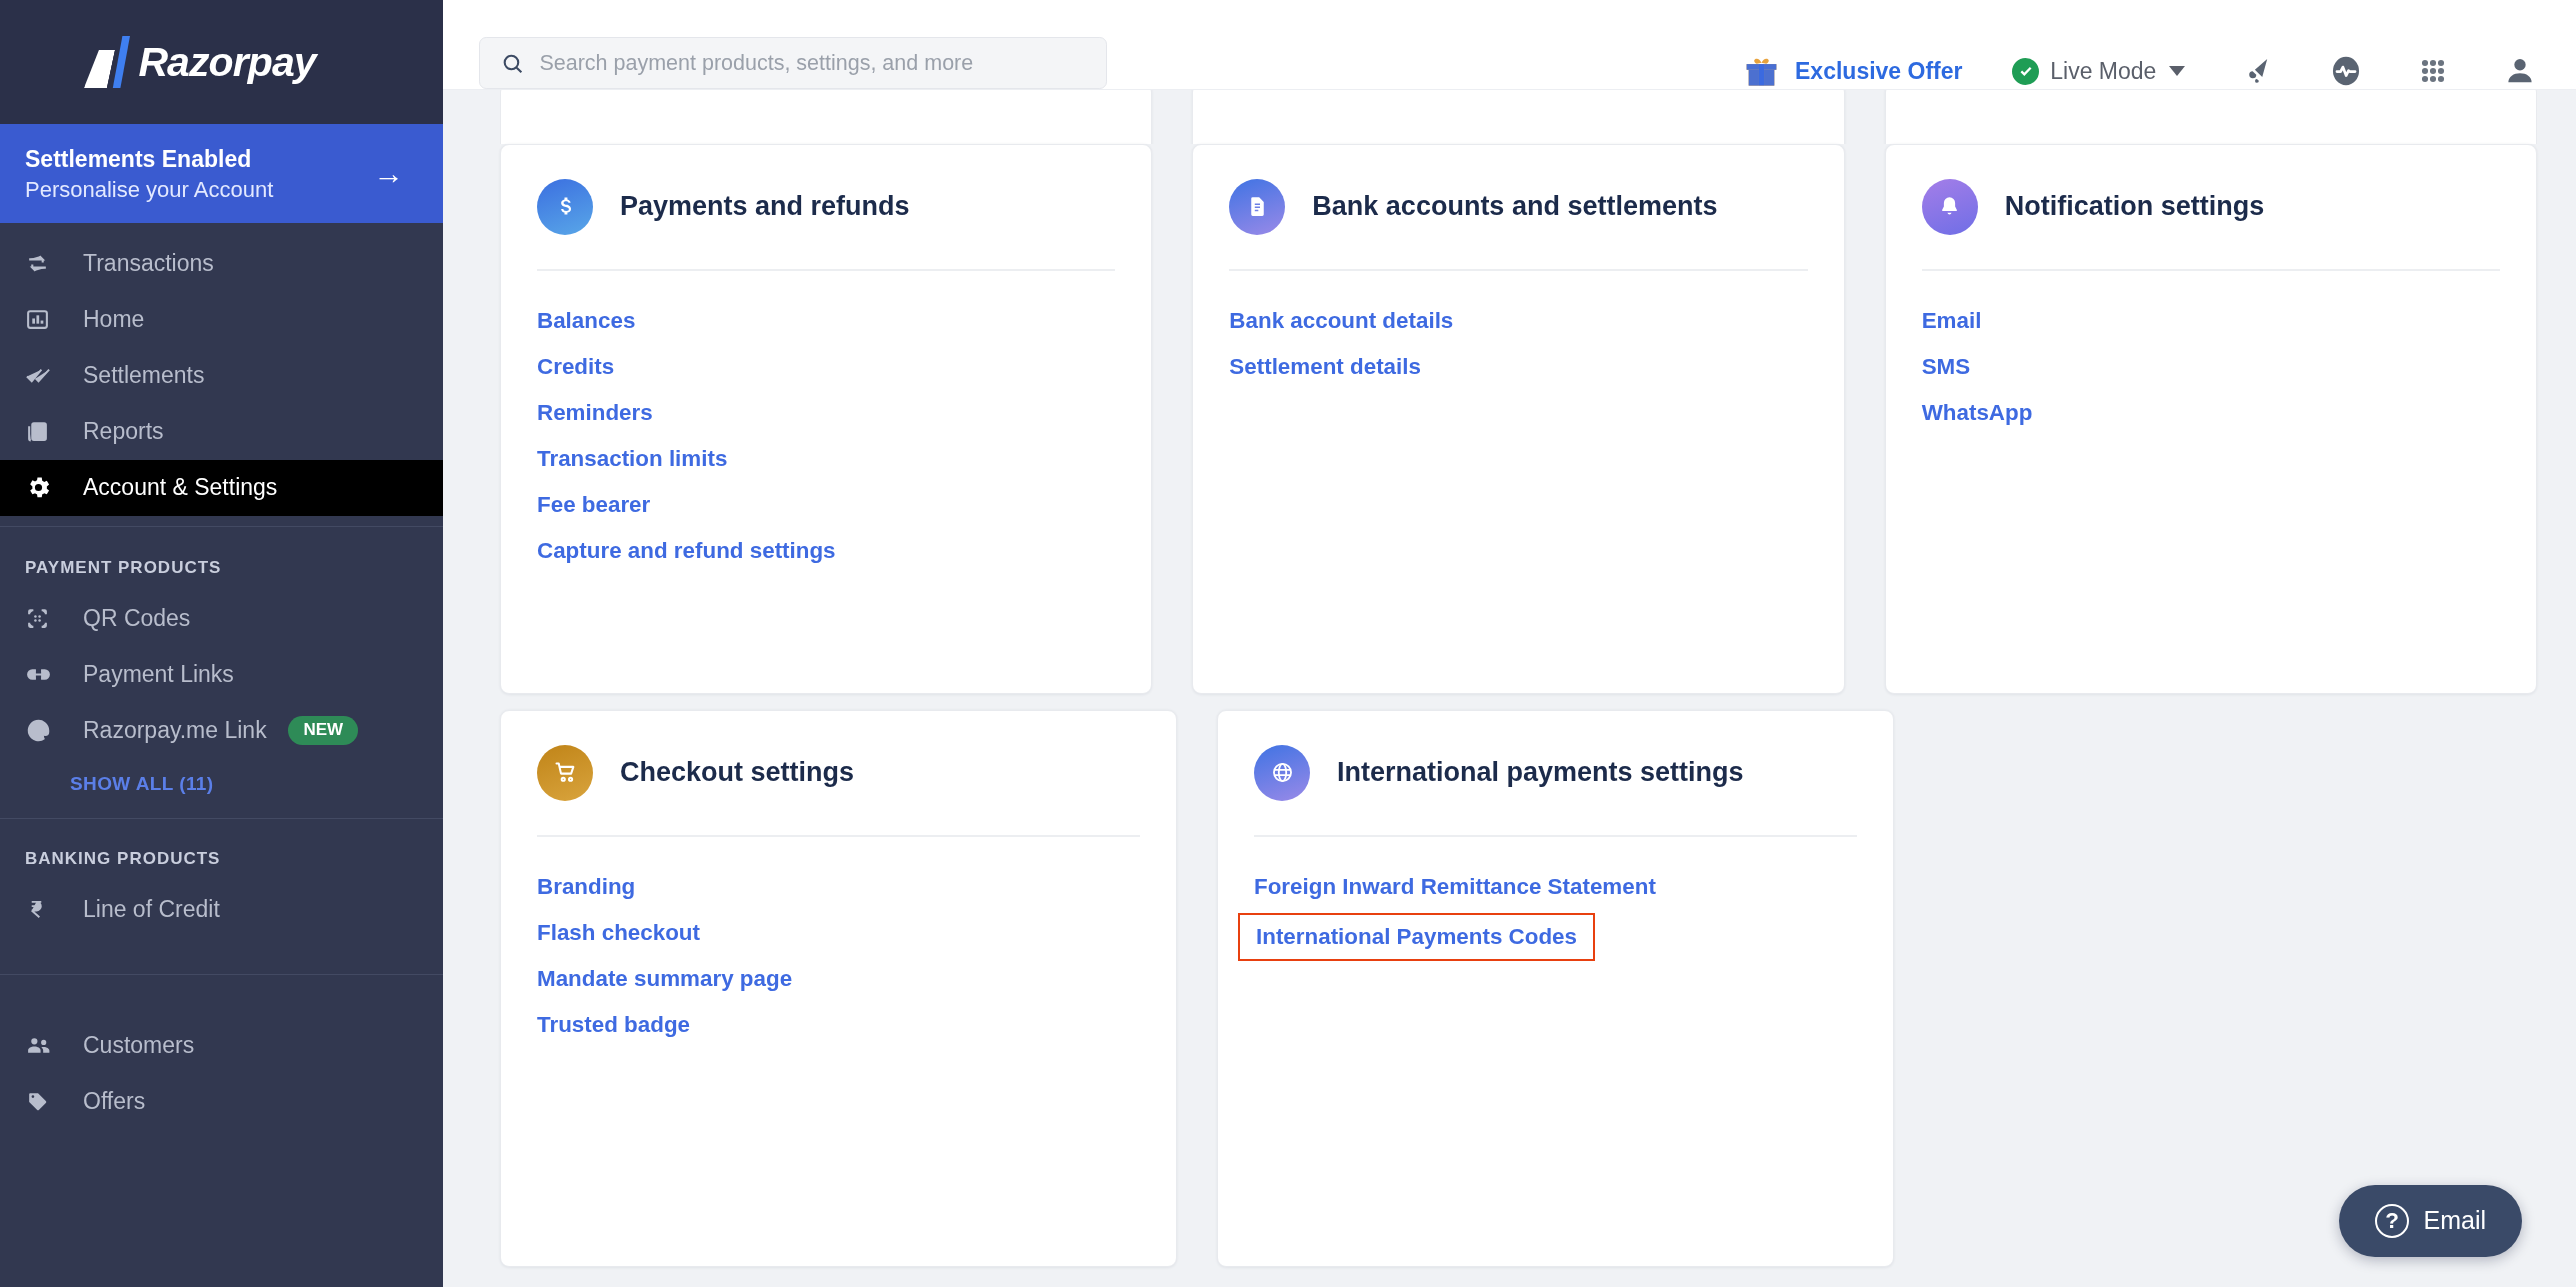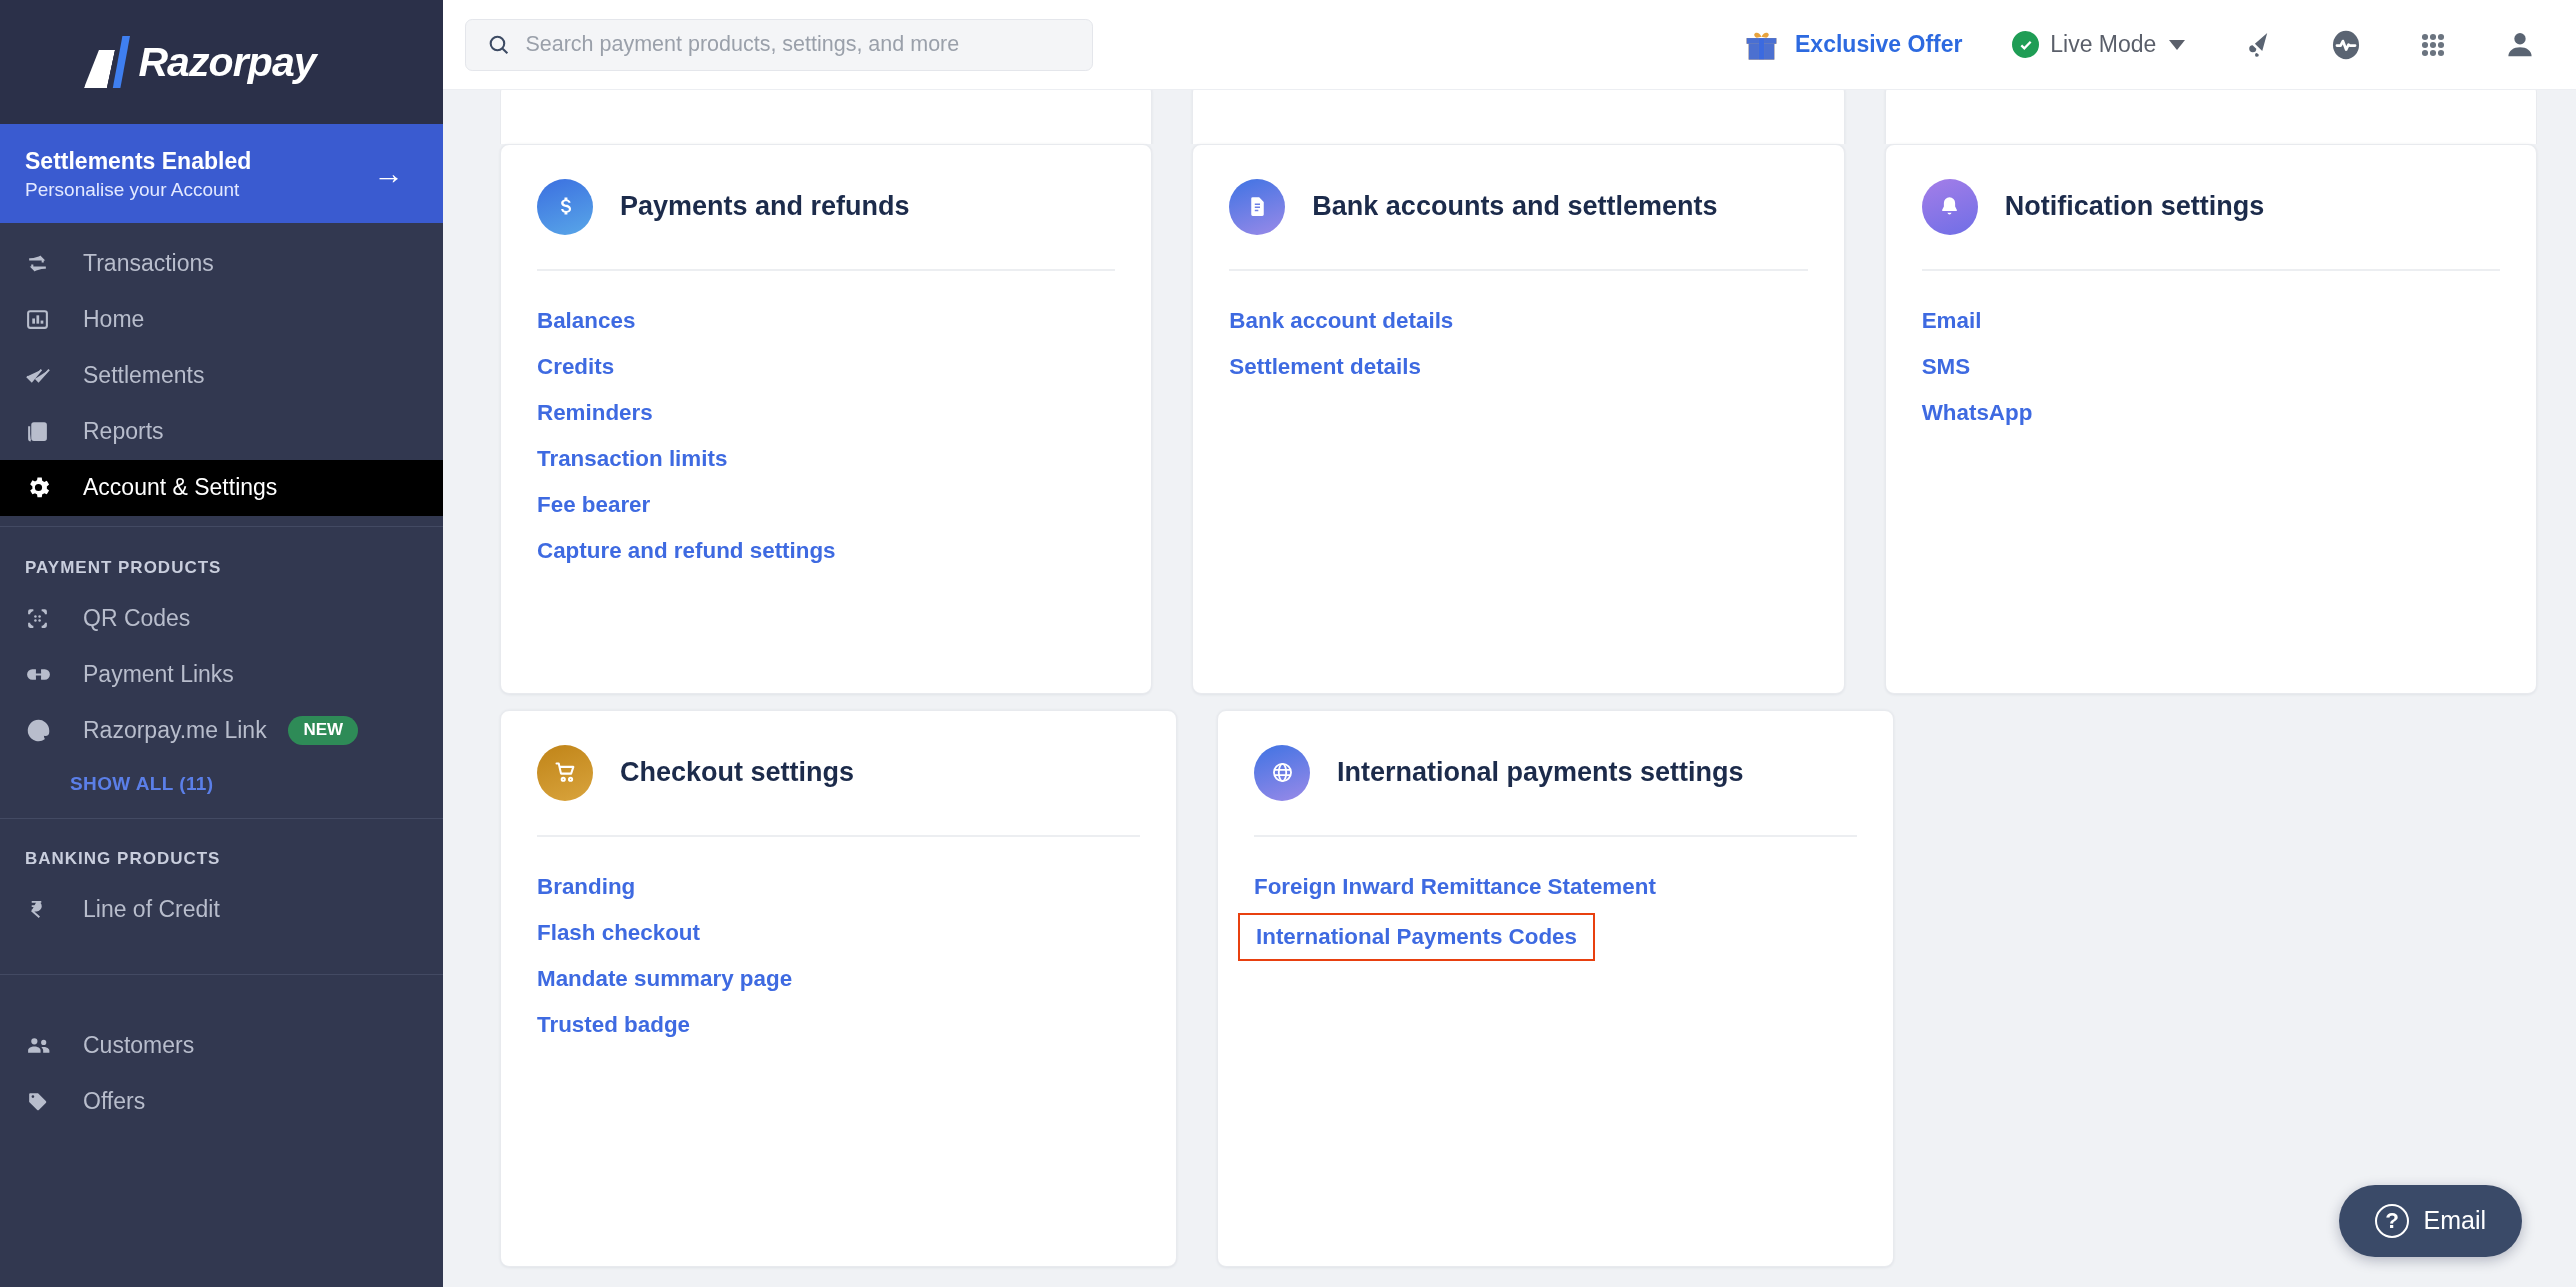--- a/index.html
+++ b/index.html
@@ -40,21 +40,21 @@
     letter-spacing:-0.9px;
     text-align:center;
   }
   .settle-banner {
     background:#3d5afe; background:#3c59d0; height:99px;
     display:flex; align-items:center; justify-content:space-between;
     padding:0 39px 0 25px; cursor:pointer;
   }
   .settle-banner { background:#3a5bd0;align-items:center; }
   .sb-title { color:#fff; font-size:23px; font-weight:600; line-height:1.35; }
-  .sb-sub { color:#e3e9ff; font-size:19px; margin-top:2.7px; }
+  .sb-sub { color:#e3e9ff; font-size:22px; margin-top:2.7px; }
   .sb-arrow { color:#fff; font-size:30.5px; line-height:1; }
 
   .nav-group { padding:12.6px 0 10.8px 0; }
   .nav-item {
     display:flex; align-items:center; height:56px;
     padding-left:25px; cursor:pointer; color:#b8bdcc; font-size:23px;
   }
   .nav-item .ic {
     width:38px; height:29px; display:flex; align-items:center;
     justify-content:flex-start; margin-right:20px; flex:0 0 38px;
@@ -72,22 +72,22 @@
     font-weight:bold; padding:4.5px 15.3px; border-radius:14.4px; margin-left:21.5px;
   }
   .show-all {
     color:#5b7fe8; font-size:19px; font-weight:bold; letter-spacing:0.4px;
     padding:14.4px 0 23px 70px; cursor:pointer;
   }
 
   
   .main { flex:1; height:1287px; display:flex; flex-direction:column; background:#f0f2f5; }
   .topbar {
-    height:90px; background:#fff; display:flex; align-items:center;
-    padding:0 39px 0 22px; flex:0 0 90px; border-bottom:0.9px solid #eceef2;
+    height:90px; background:#fff; display:flex; align-items:flex-end;
+    padding:0 39px 0 36px; flex:0 0 90px; border-bottom:0.9px solid #eceef2;
   }
   .search-box {
     width:628px; height:52px; background:#f4f5f7; border:0.9px solid #e4e6eb;
     border-radius:7.2px; display:flex; align-items:center; padding:0 20px;
   }
   .search-box .sicon { margin-right:14.4px; display:flex; }
   .search-input {
     border:none; outline:none; background:transparent; flex:1;
     font-size:21.5px; color:#555; font-family:"Liberation Sans", sans-serif;
   }

